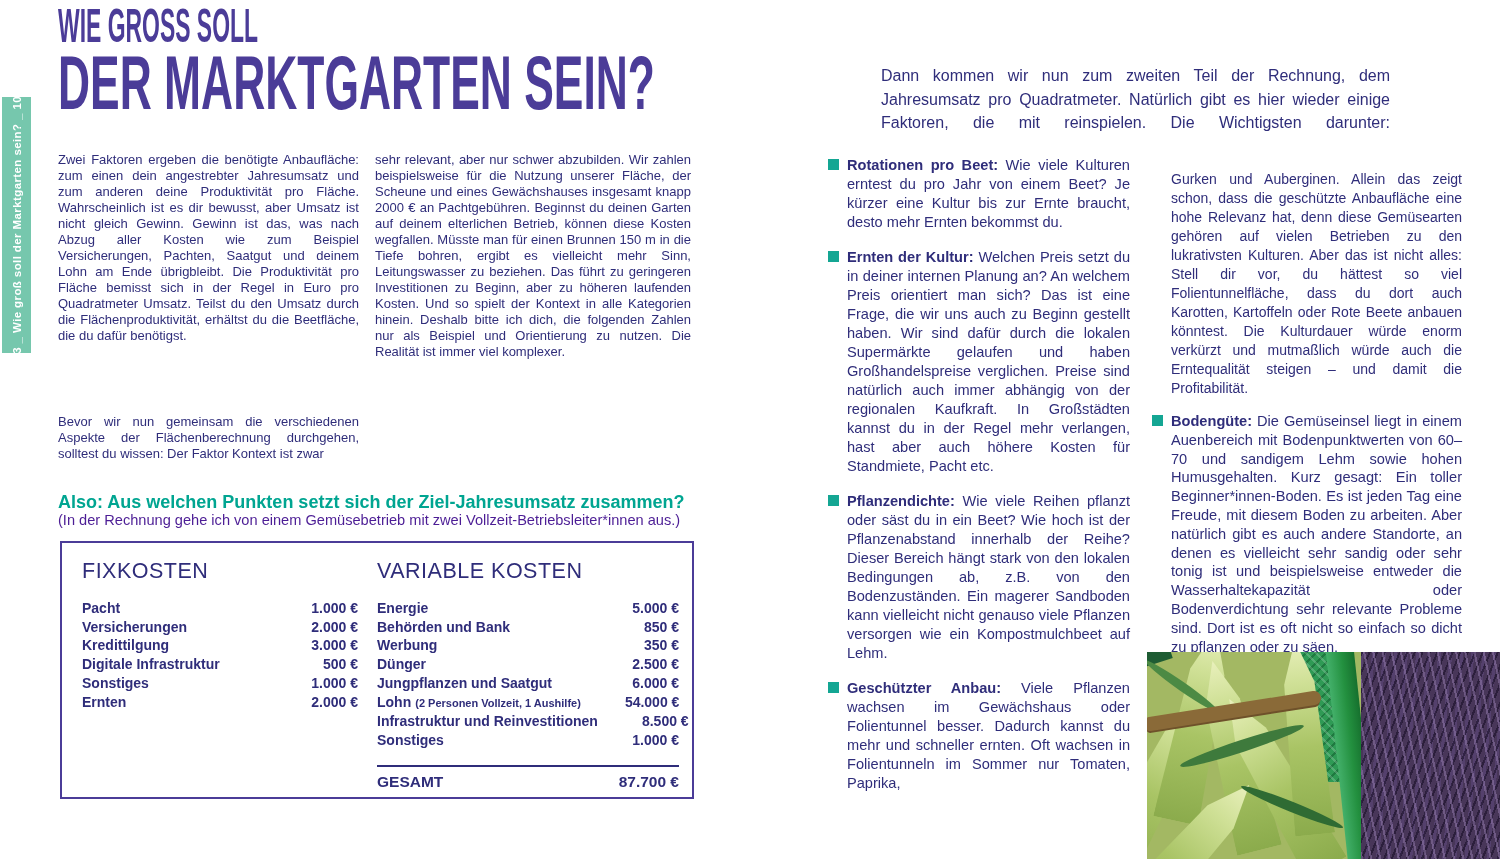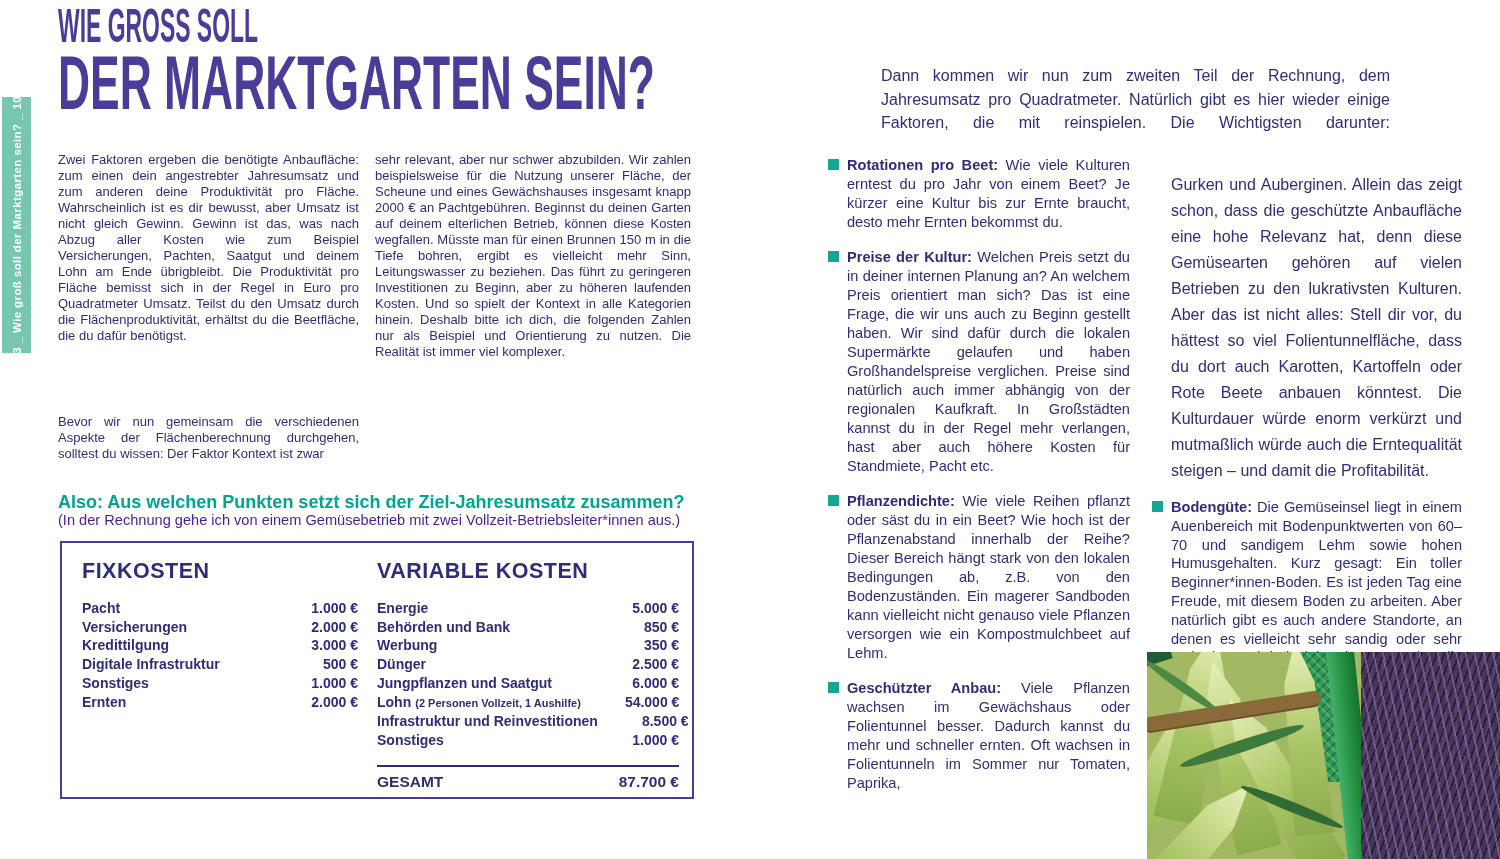--- a/index.html
+++ b/index.html
@@ -23,21 +23,21 @@
   .p-c1a{left:58px;top:139px;width:301px;}
   .p-c1b{left:58px;top:401px;width:301px;}
   .p-c2 {left:375px;top:139px;width:316px;}
 
   .teal-head{position:absolute;left:58px;top:492px;width:640px;font-size:18px;font-weight:bold;color:#00a591;}
   .teal-sub {position:absolute;left:58px;top:512px;width:640px;font-size:14.6px;color:#4c1d95;}
 
   
   .cost-box{position:absolute;left:60px;top:541px;width:634px;height:258px;
     border:2px solid #4b3c98;box-sizing:border-box;}
-  .col-head{position:absolute;font-size:21.5px;font-weight:bold;letter-spacing:.5px;color:#2f2d7a;}
+  .col-head{position:absolute;font-size:21.5px;font-weight:normal;letter-spacing:.5px;color:#2f2d7a;}
   .ch-fix{left:20px;top:16px;}
   .ch-var{left:315px;top:16px;}
   .cost-col{position:absolute;top:56px;font-size:14px;font-weight:bold;line-height:18.7px;}
   .cc-fix{left:20px;width:276px;}
   .cc-var{left:315px;width:302px;}
   .crow{display:flex;justify-content:space-between;align-items:baseline;gap:44px;}
   .crow .lbl{white-space:nowrap;}
   .crow .note{font-size:11px;font-weight:bold;margin-left:4px;}
   .crow .val{white-space:nowrap;}
   .rule{position:absolute;left:315px;top:222px;width:302px;height:2px;background:#2f2d7a;}
@@ -47,21 +47,21 @@
   
   .intro{position:absolute;left:881px;top:48px;width:509px;font-size:16px;font-weight:normal;
     line-height:23.5px;text-align:justify;text-align-last:justify;}
   .bcol{position:absolute;top:156px;}
   .bcol-a{left:828px;width:302px;}
   .bcol-b{left:1152px;width:310px;}
   .bullet-item{position:relative;padding-left:19px;text-align:justify;
     font-size:14.6px;line-height:19px;margin-bottom:16px;}
   .bcol-b .bullet-item{line-height:18.8px;margin-bottom:14px;}
   .sq{position:absolute;left:0;top:3px;width:11px;height:11px;background:#14a693;}
-  .contin{padding-left:19px;text-align:justify;font-size:16px;line-height:26px;margin-bottom:14px;}
+  .contin{padding-left:19px;text-align:justify;font-size:14px;line-height:19px;margin-bottom:14px;}
 
   
   .photo{position:absolute;left:1147px;top:652px;width:353px;height:207px;overflow:hidden;background:#a3b863;}
   .photo-corn{position:absolute;left:0;top:0;width:205px;height:207px;background:#a3b863;overflow:hidden;}
   .crate-mesh{position:absolute;left:148px;top:0;width:52px;height:130px;background:#2f9a55;
     background-image:repeating-linear-gradient(45deg,rgba(255,255,255,.18) 0 2px,transparent 2px 7px),
                      repeating-linear-gradient(-45deg,rgba(0,60,25,.35) 0 2px,transparent 2px 7px);}
   .crate-corner{position:absolute;left:-6px;top:-5px;width:30px;height:16px;background:#1e5c33;transform:rotate(-18deg);}
   .cob{position:absolute;width:46px;height:195px;
     background:linear-gradient(to bottom,#e9f0bc 0%,#cfe096 22%,#a9c465 55%,#8bab4c 100%);
@@ -183,21 +183,21 @@
   <p class="intro">Dann kommen wir nun zum zweiten Teil der Rechnung, dem Jahresumsatz pro Quadratmeter. Natürlich gibt es hier wieder einige Faktoren, die mit reinspielen. Die Wichtigsten darunter:</p>
 
   <div class="bcol bcol-a">
     <div class="bullet-item">
       <span class="sq"></span>
       <strong>Rotationen pro Beet:</strong>
       <span>Wie viele Kulturen erntest du pro Jahr von einem Beet? Je kürzer eine Kultur bis zur Ernte braucht, desto mehr Ernten bekommst du.</span>
     </div>
     <div class="bullet-item">
       <span class="sq"></span>
-      <strong>Preise der Kultur:</strong>
+      <strong>Ernten der Kultur:</strong>
       <span>Welchen Preis setzt du in deiner internen Planung an? An welchem Preis orientiert man sich? Das ist eine Frage, die wir uns auch zu Beginn gestellt haben. Wir sind dafür durch die lokalen Supermärkte gelaufen und haben Großhandelspreise verglichen. Preise sind natürlich auch immer abhängig von der regionalen Kaufkraft. In Großstädten kannst du in der Regel mehr verlangen, hast aber auch höhere Kosten für Standmiete, Pacht etc.</span>
     </div>
     <div class="bullet-item">
       <span class="sq"></span>
       <strong>Pflanzendichte:</strong>
       <span>Wie viele Reihen pflanzt oder säst du in ein Beet? Wie hoch ist der Pflanzenabstand innerhalb der Reihe? Dieser Bereich hängt stark von den lokalen Bedingungen ab, z.B. von den Bodenzuständen. Ein magerer Sandboden kann vielleicht nicht genauso viele Pflanzen versorgen wie ein Kompostmulchbeet auf Lehm.</span>
     </div>
     <div class="bullet-item">
       <span class="sq"></span>
       <strong>Geschützter Anbau:</strong>

